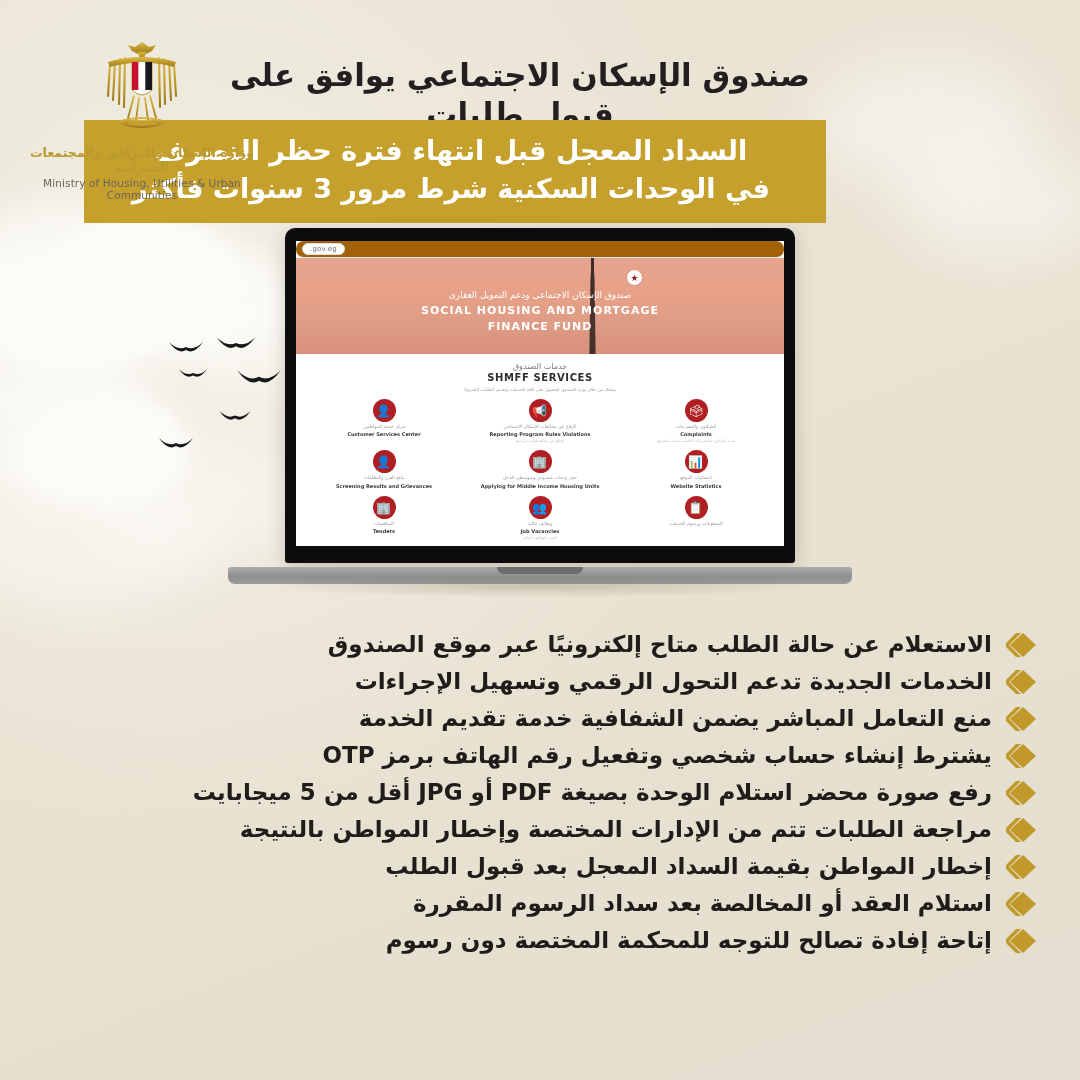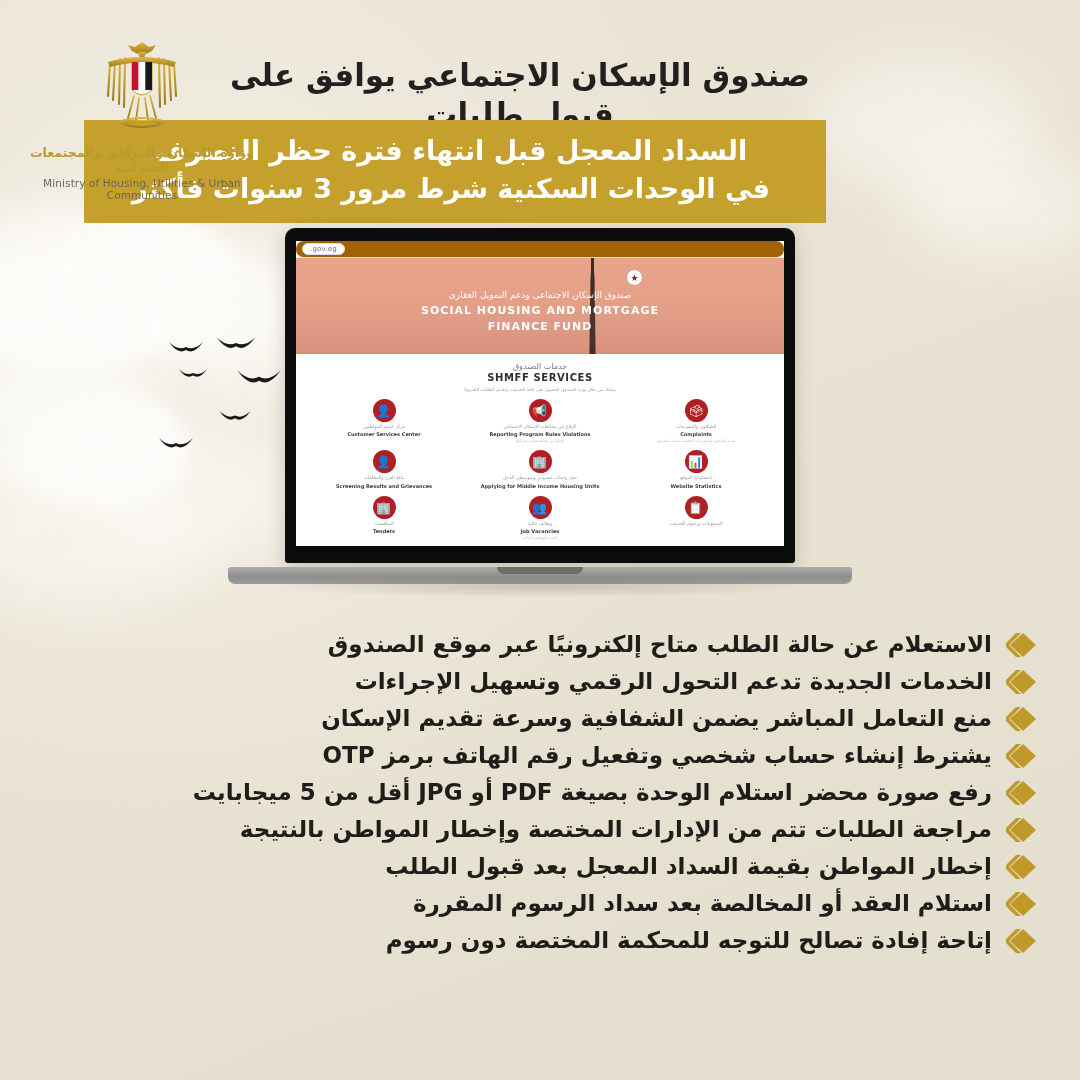--- a/index.html
+++ b/index.html
@@ -501,21 +501,21 @@
             <path d="M17 1 L30 13 L17 25 L4 13 Z" fill="#c0992a"></path>
             <path d="M10 1 L15 1 L3 13 L15 25 L10 25 L-2 13 Z" fill="#c0992a"></path>
           </svg></span>
         <span class="bullet-text">الخدمات الجديدة تدعم التحول الرقمي وتسهيل الإجراءات</span>
       </div>
       <div class="bullet-row">
         <span class="marker"><svg width="44" height="26" viewBox="0 0 44 26" aria-hidden="true">
             <path d="M17 1 L30 13 L17 25 L4 13 Z" fill="#c0992a"></path>
             <path d="M10 1 L15 1 L3 13 L15 25 L10 25 L-2 13 Z" fill="#c0992a"></path>
           </svg></span>
-        <span class="bullet-text">منع التعامل المباشر يضمن الشفافية وسرعة تقديم الإسكان</span>
+        <span class="bullet-text">منع التعامل المباشر يضمن الشفافية خدمة تقديم الخدمة</span>
       </div>
       <div class="bullet-row">
         <span class="marker"><svg width="44" height="26" viewBox="0 0 44 26" aria-hidden="true">
             <path d="M17 1 L30 13 L17 25 L4 13 Z" fill="#c0992a"></path>
             <path d="M10 1 L15 1 L3 13 L15 25 L10 25 L-2 13 Z" fill="#c0992a"></path>
           </svg></span>
         <span class="bullet-text">يشترط إنشاء حساب شخصي وتفعيل رقم الهاتف برمز OTP</span>
       </div>
       <div class="bullet-row">
         <span class="marker"><svg width="44" height="26" viewBox="0 0 44 26" aria-hidden="true">

